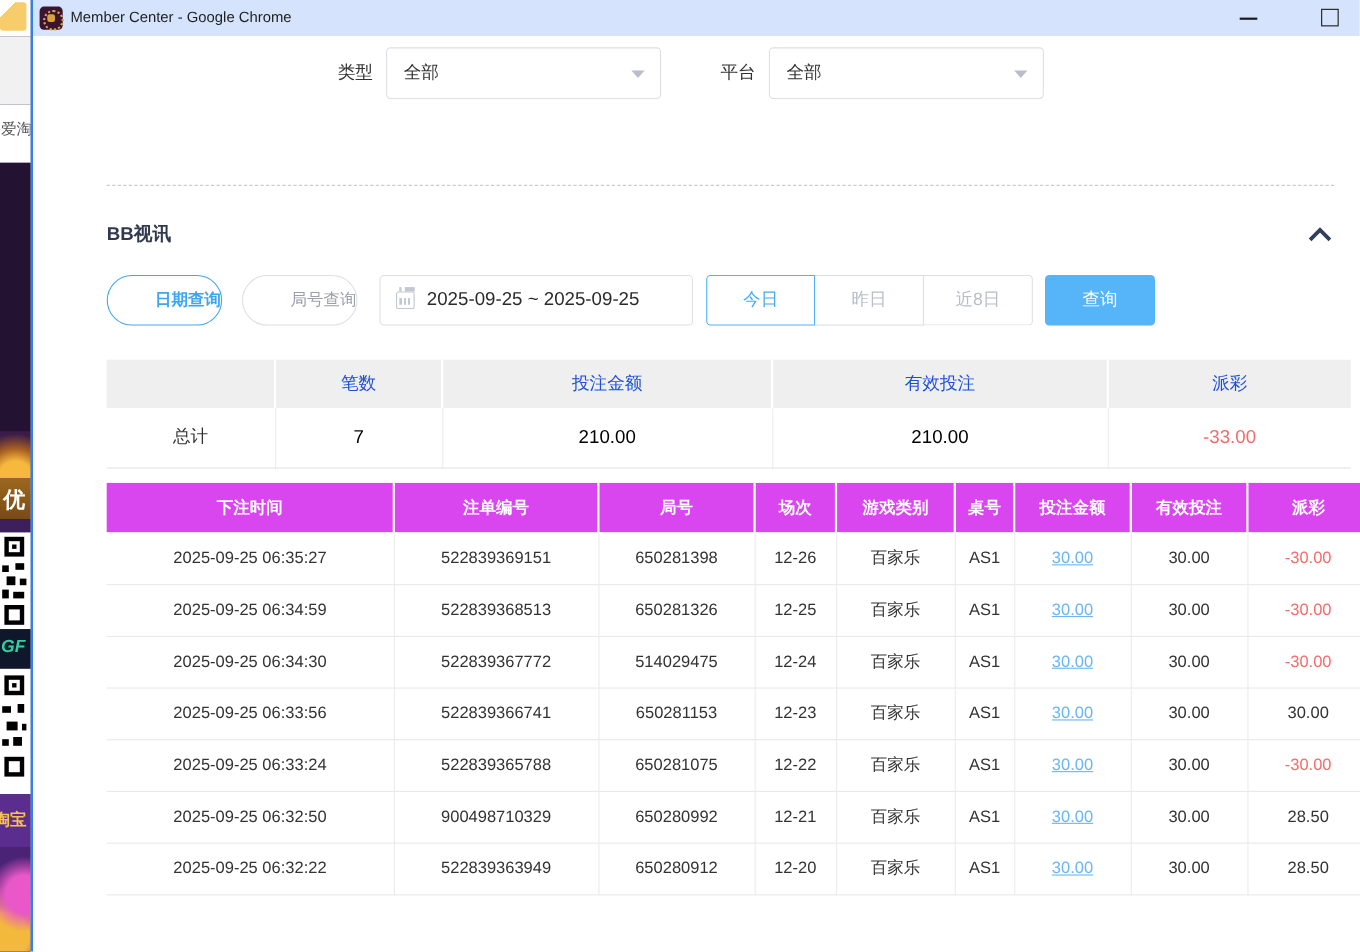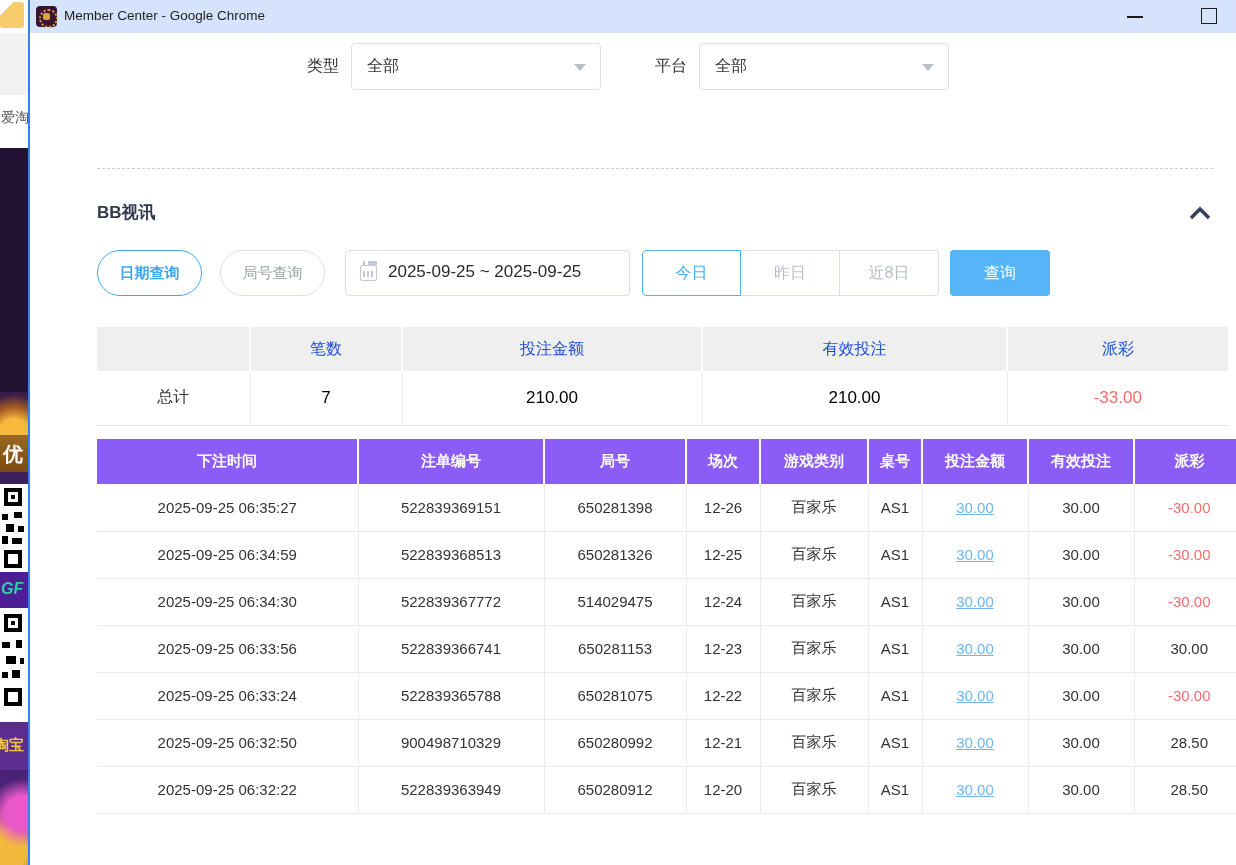--- a/index.html
+++ b/index.html
@@ -16,21 +16,21 @@
   .ds-white-mid   { top:95px; height:53px; background:#ffffff; color:#555; font-size:14px; }
   .ds-white-mid span { position:absolute; left:1px; top:14px; white-space:nowrap; }
   .ds-purple-1    { top:148px; height:244px; background:#241233; }
   .ds-glow        { top:392px; height:43px;
                     background:radial-gradient(circle at 50% 100%, #f6b93d 0 35%, #a85f22 60%, #3a1c4a 90%), #241233; }
   .ds-gold-band   { top:435px; height:37px; background:linear-gradient(180deg,#9c671f,#7a4a14);
                     color:#fff; font-size:20px; font-weight:bold; }
   .ds-gold-band span { position:absolute; left:3px; top:6px; }
   .ds-purple-2    { top:472px; height:12px; background:#3d1f5e; }
   .ds-qr1         { top:484px; height:88px; background:#fff; }
-  .ds-dark-band   { top:572px; height:36px; background:#4c1d95; color:#2fd1a0; font-size:16px; font-weight:bold; font-style:italic; }
+  .ds-dark-band   { top:572px; height:36px; background:#0f172a; color:#2fd1a0; font-size:16px; font-weight:bold; font-style:italic; }
   .ds-dark-band span { position:absolute; left:1px; top:8px; }
   .ds-qr2         { top:608px; height:114px; background:#fff; }
   .ds-purple-3    { top:722px; height:48px; background:#5b2d8e; color:#f5c24a; font-size:15px; font-weight:bold; }
   .ds-purple-3 span { position:absolute; left:-6px; top:14px; white-space:nowrap; }
   .ds-bottom      { top:770px; height:95px;
                     background:radial-gradient(circle at 80% 45%, #e957c8 0 30%, transparent 60%),
                                radial-gradient(circle at 20% 85%, #f3b93c 0 25%, transparent 55%),
                                #4a2377; }
 
   
@@ -68,21 +68,21 @@
 
   .section-header { position:absolute; left:67px; width:1139px; cursor:pointer; }
   .sec-crown { top:78px; height:44px; }
   .sec-bb    { top:158px; height:44px; }
   .section-title { font-size:17px; font-weight:bold; color:#32394e; line-height:44px; }
   .chev { position:absolute; right:24px; top:14px; width:24px; height:16px; }
   .divider { position:absolute; left:67px; top:135px; width:1116px; border-top:1px dashed #ccc; }
 
   .toolbar { position:absolute; left:67px; top:217px; height:46px; width:1141px; }
   .pill { position:absolute; top:0; height:46px; border-radius:23px; background:#fff;
-          font-size:15px; text-align:center; line-height:44px; cursor:pointer; }
+          font-size:15px; text-align:right; line-height:44px; cursor:pointer; }
   .pill-date { left:0; width:105px; border:1px solid #41a7f0; color:#3da6f2; font-weight:bold; }
   .pill-round{ left:123px; width:105px; border:1px solid #dcdfe6; color:#9aa0a6; }
   .date-input { position:absolute; left:248px; top:0; width:285px; height:46px; border:1px solid #dcdfe6;
                 border-radius:4px; background:#fff; cursor:pointer; }
   .date-input .d-val { position:absolute; left:42px; top:11px; font-size:17px; color:#2b2b2b; }
   .cal-icon { position:absolute; left:14px; top:14px; width:17px; height:16px; border:1.5px solid #c3c7cf;
               border-radius:2px; }
   .cal-icon::before { content:""; position:absolute; left:1px; top:-5px; width:3px; height:4px;
                       border-left:2px solid #c3c7cf; border-right:2px solid #c3c7cf; margin-left:1px; box-shadow:7px 0 0 -0px #c3c7cf; }
   .cal-icon::after { content:""; position:absolute; left:2px; top:5px; width:10px; height:6px;
@@ -101,21 +101,21 @@
   .summary th { background:#efefef; height:44px; font-size:16px; color:#1d4ed8; font-weight:normal;
                 border-right:2px solid #fff; }
   .summary th:last-child { border-right:none; }
   .summary td { background:#fff; height:54px; font-size:17px; color:#000; text-align:center;
                 border-right:1px solid #ececec; border-bottom:1px solid #e3e3e3; }
   .summary td:last-child { border-right:none; }
   .summary td.label { font-size:16px; color:#333; }
 
   
   .bet-table { position:absolute; left:67px; top:406px; width:1147px; border-collapse:collapse; table-layout:fixed; }
-  .bet-table th { background:#8b5cf6; color:#fff; height:45px; font-size:15px; font-weight:bold;
+  .bet-table th { background:#d946ef; color:#fff; height:45px; font-size:15px; font-weight:bold;
                   border-right:2px solid #fff; }
   .bet-table th:last-child { border-right:none; }
   .bet-table td { background:#fff; height:47px; text-align:center; font-size:15px; color:#333;
                   border-right:1px solid #ebebeb; border-bottom:1px solid #e9e9e9; }
   .bet-table td:last-child { border-right:none; }
   .bet-table a.bet-link { color:#6cb6f3; text-decoration:underline; cursor:pointer; }
   .neg { color:#f56c6c !important; }
 </style>
 </head>
 <body>

